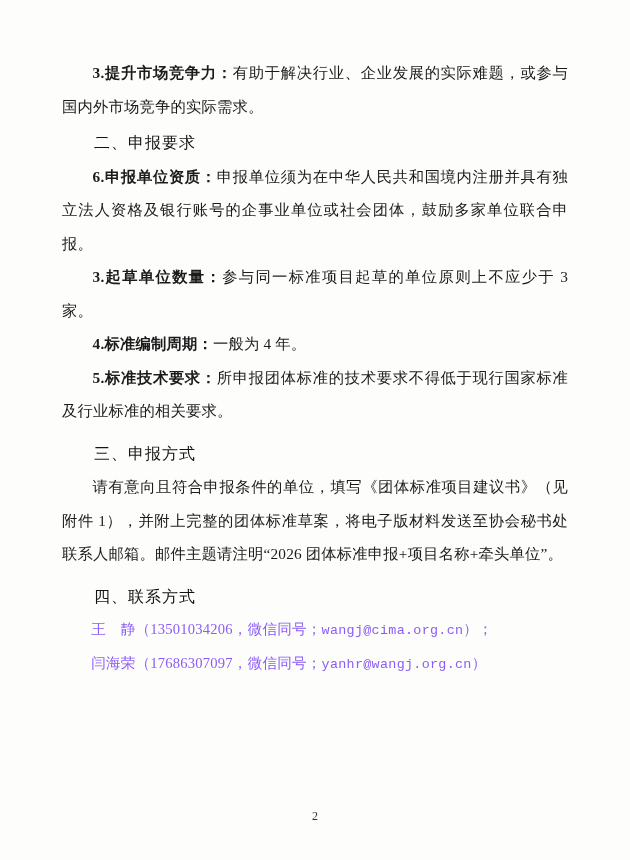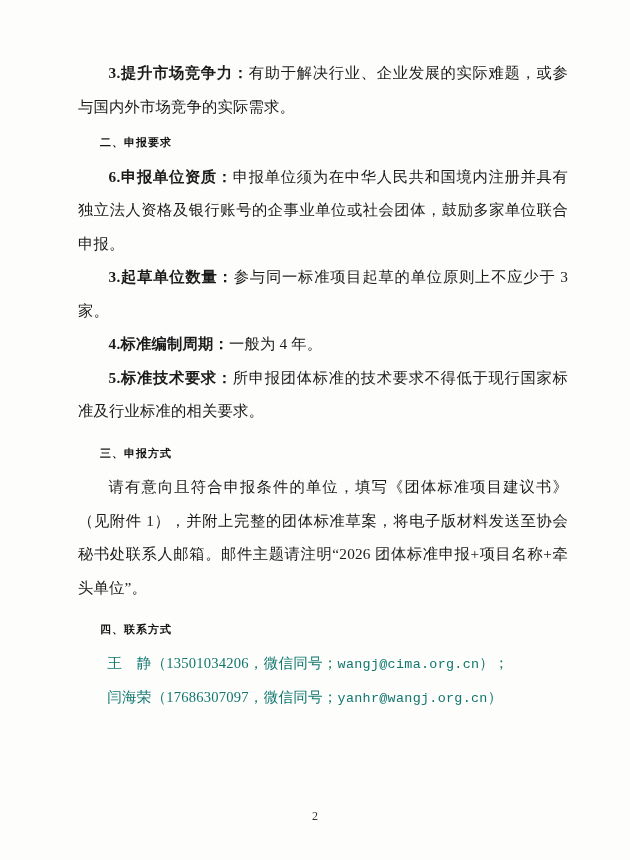--- a/index.html
+++ b/index.html
@@ -22,44 +22,43 @@
     box-sizing: border-box;
     padding: 56px 62px 0 62px;
   }
   .body-text {
     font-size: 15.3px;
     line-height: 33.5px;
     text-align: justify;
     text-justify: inter-ideograph;
     letter-spacing: 0.2px;
     color: #1b1b1b;
-    margin-left: 16px;
   }
   p.para {
     margin: 0;
     text-indent: 2em;
   }
   .heading {
     margin: 0;
-    font-size: 11px;
+    font-size: 16px;
     line-height: 33.5px;
-    font-weight: bold;
+    font-weight: normal;
     text-indent: 2em;
     letter-spacing: 1px;
     color: #141414;
   }
   .lead {
     font-weight: bold;
   }
   .contact-line {
     margin: 0;
     text-indent: 2em;
     font-size: 14.6px;
     line-height: 32px;
-    color: #0f766e;
+    color: #8b5cf6;
   }
   .mono {
     font-family: "Liberation Mono", "DejaVu Sans Mono", monospace;
     font-size: 13.4px;
     letter-spacing: 0.3px;
   }
   .gap-sm { height: 3px; }
   .gap-md { height: 9px; }
   .page-number {
     position: absolute;

